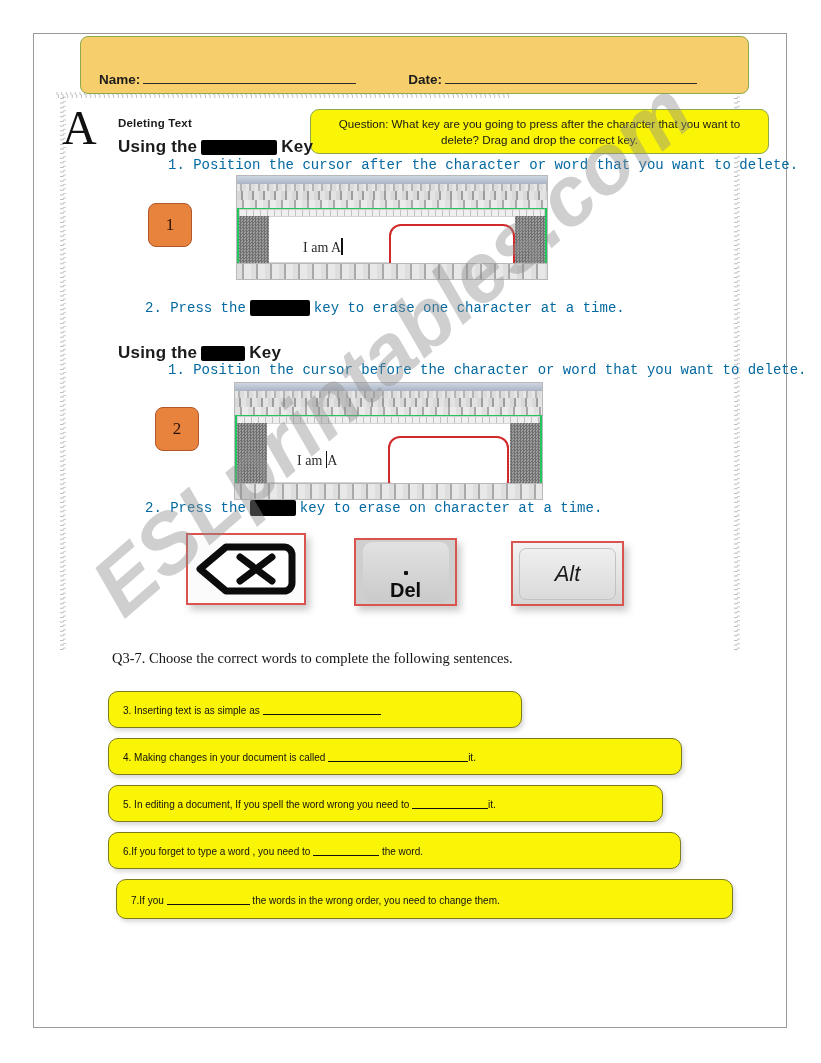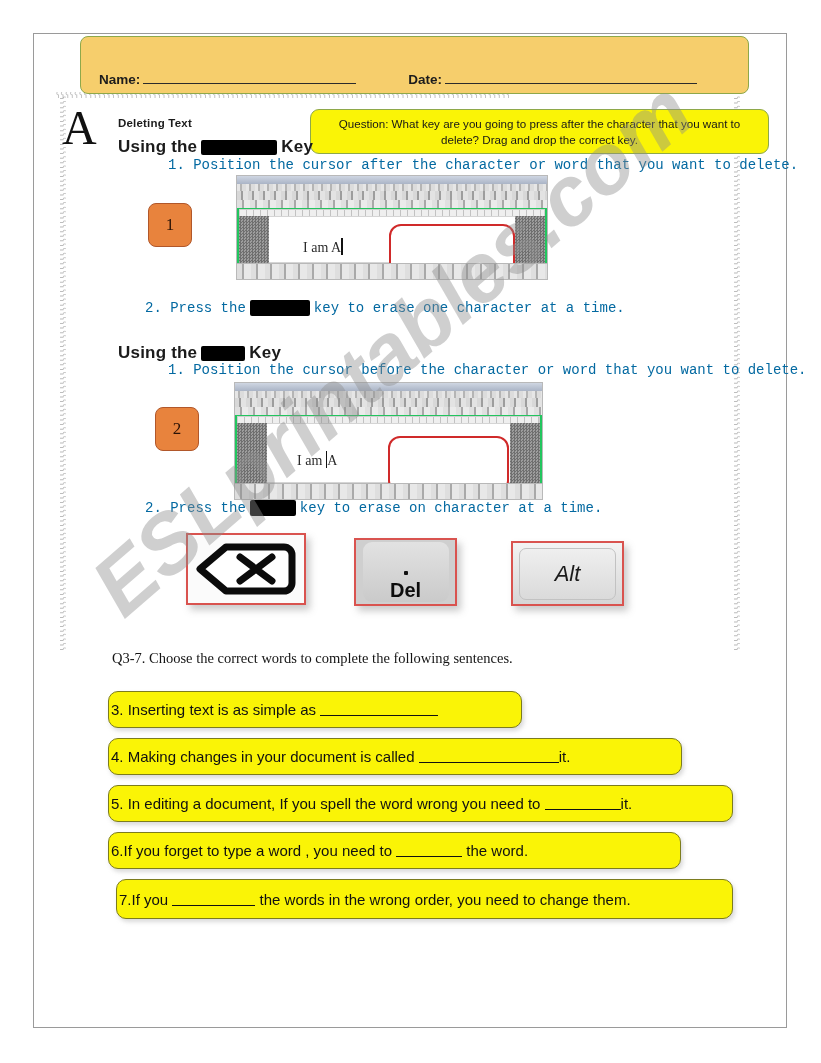--- a/index.html
+++ b/index.html
@@ -352,35 +352,35 @@
     background: #FAF406;
     border: 1.5px solid #7c7c1e;
     border-radius: 10px;
     box-sizing: border-box;
     display: flex;
     align-items: center;
     box-shadow: 2px 3px 4px rgba(150,150,150,0.35);
   }
   .sentence-text {
     font-family: "Liberation Sans", sans-serif;
-    font-size: 15px;
+    font-size: 10px;
     color: #111111;
-    padding-left: 2px;
+    padding-left: 14px;
     white-space: nowrap;
   }
   .blank {
     display: inline-block;
     border-bottom: 1.8px solid #111;
     height: 11px;
     vertical-align: -1px;
   }
 
   #sbox-3 { left: 108px; top: 691px; width: 414px; height: 37px; }
   #sbox-4 { left: 108px; top: 738px; width: 574px; height: 37px; }
-  #sbox-5 { left: 108px; top: 785px; width: 625px; height: 37px; }
+  #sbox-5 { left: 108px; top: 785px; width: 555px; height: 37px; }
   #sbox-6 { left: 108px; top: 832px; width: 573px; height: 37px; }
   #sbox-7 { left: 116px; top: 879px; width: 617px; height: 40px; }
 
   
   #watermark {
     position: absolute;
     left: 95px;
     top: 300px;
     width: 680px;
     height: 560px;

